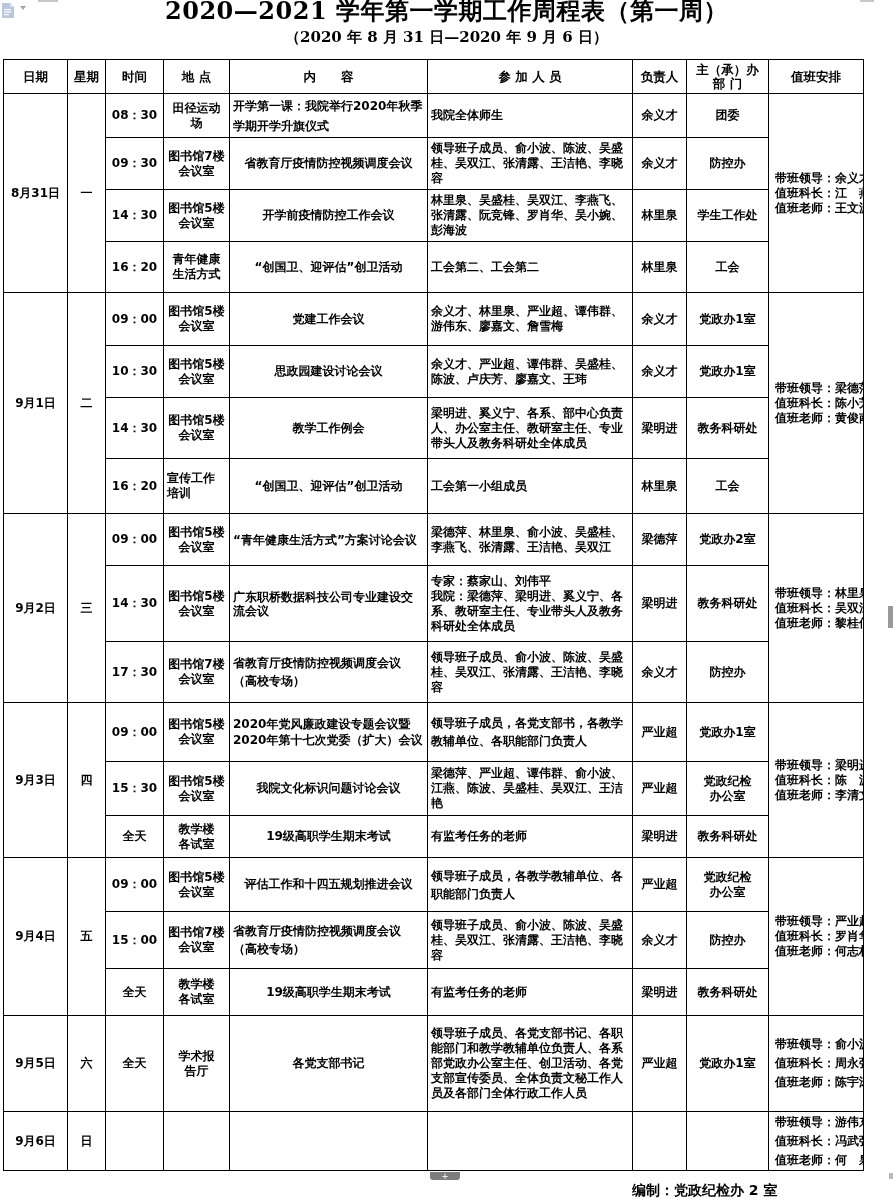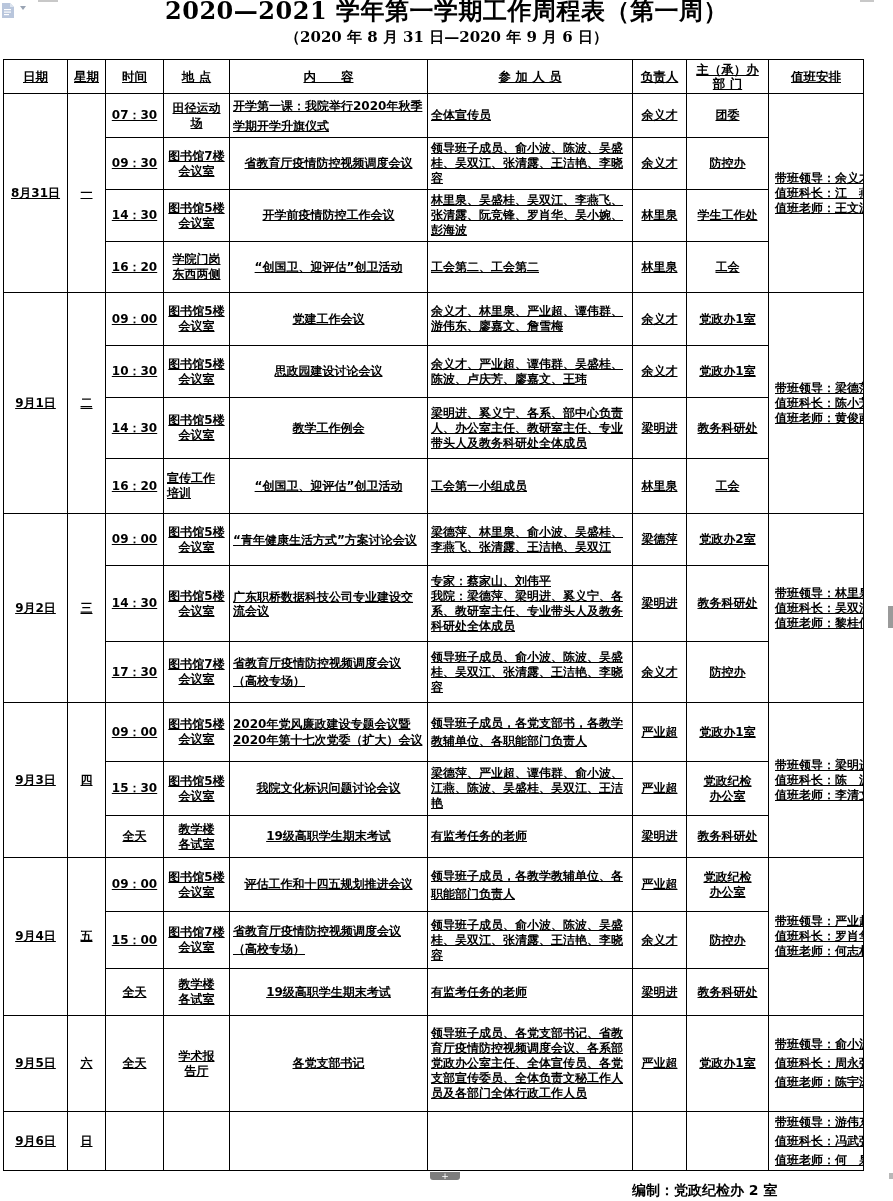--- a/index.html
+++ b/index.html
@@ -6,21 +6,21 @@
   body { width:893px; height:1201px; position:relative; overflow:hidden;
          font-family:"DejaVu Sans", "Liberation Sans", sans-serif; color:#000; }
   .doc-icon { position:absolute; left:2px; top:3px; width:12px; height:15px; }
   .doc-caret { position:absolute; left:20px; top:6px; width:0; height:0;
                border-left:3px solid transparent; border-right:3px solid transparent; border-top:4px solid #9aa4b4; }
   .top-bar { position:absolute; top:0; height:2px; background:#c8c8c8; }
   .title { position:absolute; left:0; width:893px; top:0; text-align:center;
            font-family:"DejaVu Serif", "Liberation Serif", serif; font-weight:bold; font-size:24px; line-height:22px; letter-spacing:0.5px; }
   .subtitle { position:absolute; left:0; width:893px; top:27px; text-align:center;
            font-family:"DejaVu Serif", "Liberation Serif", serif; font-weight:bold; font-size:15px; line-height:20px; }
-  table.sched { position:absolute; left:3px; top:59px; border-collapse:collapse; table-layout:fixed; width:860px;text-decoration:underline; }
+  table.sched { position:absolute; left:3px; top:59px; border-collapse:collapse; table-layout:fixed; width:860px; }
   table.sched td, table.sched th { border:1px solid #000; font-size:12px; font-weight:bold; line-height:15px; padding:0 3px; overflow:hidden; }
   table.sched th { height:33px; text-align:center; font-size:12.5px; }
   .c { text-align:center; }
   .l { text-align:left; }
   .duty { text-align:left; padding-left:6px !important; font-size:12px; line-height:24px; }
   .duty div { white-space:nowrap; }
   .duty.tight { line-height:19px; }
   .add-tab { position:absolute; left:430px; top:1172px; width:30px; height:8px; background:#7d7d7d;
              border-radius:0 0 3px 3px; color:#fff; font-size:9px; line-height:8px; text-align:center; }
   .right-tab { position:absolute; left:888px; top:606px; width:5px; height:22px; background:#9a9a9a; }
@@ -67,24 +67,24 @@
       <th>负责人</th>
       <th style="line-height:14px;padding:0 6px;">主（承）办部 门</th>
       <th>值班安排</th>
     </tr>
   </thead>
   <tbody>
 
     <tr style="height:44px">
       <td class="c" rowspan="4">8月31日</td>
       <td class="c" rowspan="4">一</td>
-      <td class="c">07：30</td>
+      <td class="c">08：30</td>
       <td class="c">田径运动场</td>
       <td class="l" style="line-height:20px">开学第一课：我院举行2020年秋季学期开学升旗仪式</td>
-      <td class="l">全体宣传员</td>
+      <td class="l">我院全体师生</td>
       <td class="c">余义才</td>
       <td class="c">团委</td>
       <td class="duty" rowspan="4">
         <div>带班领导：余义才</div>
         <div style="white-space:pre">值班科长：江　燕</div>
         <div>值班老师：王文波</div>
       </td>
     </tr>
     <tr style="height:52px">
       <td class="c">09：30</td>
@@ -97,21 +97,21 @@
     <tr style="height:52px">
       <td class="c">14：30</td>
       <td class="c">图书馆5楼会议室</td>
       <td class="c">开学前疫情防控工作会议</td>
       <td class="l">林里泉、吴盛桂、吴双江、李燕飞、张清露、阮竞锋、罗肖华、吴小婉、彭海波</td>
       <td class="c">林里泉</td>
       <td class="c">学生工作处</td>
     </tr>
     <tr style="height:51px">
       <td class="c">16：20</td>
-      <td class="c">学院门岗东西两侧</td>
+      <td class="c">青年健康生活方式</td>
       <td class="c">“创国卫、迎评估”创卫活动</td>
       <td class="l">工会第二、工会第二</td>
       <td class="c">林里泉</td>
       <td class="c">工会</td>
     </tr>
 
     <tr style="height:53px">
       <td class="c" rowspan="4">9月1日</td>
       <td class="c" rowspan="4">二</td>
       <td class="c">09：00</td>
@@ -247,21 +247,21 @@
       <td class="c">梁明进</td>
       <td class="c">教务科研处</td>
     </tr>
 
     <tr style="height:96px">
       <td class="c">9月5日</td>
       <td class="c">六</td>
       <td class="c">全天</td>
       <td class="c" style="padding:0 12px">学术报告厅</td>
       <td class="c">各党支部书记</td>
-      <td class="l">领导班子成员、各党支部书记、省教育厅疫情防控视频调度会议、各系部党政办公室主任、全体宣传员、各党支部宣传委员、全体负责文秘工作人员及各部门全体行政工作人员</td>
+      <td class="l">领导班子成员、各党支部书记、各职能部门和教学教辅单位负责人、各系部党政办公室主任、创卫活动、各党支部宣传委员、全体负责文秘工作人员及各部门全体行政工作人员</td>
       <td class="c">严业超</td>
       <td class="c">党政办1室</td>
       <td class="duty tight">
         <div>带班领导：俞小波</div>
         <div>值班科长：周永强</div>
         <div>值班老师：陈宇涛</div>
       </td>
     </tr>
 
     <tr style="height:59px">

